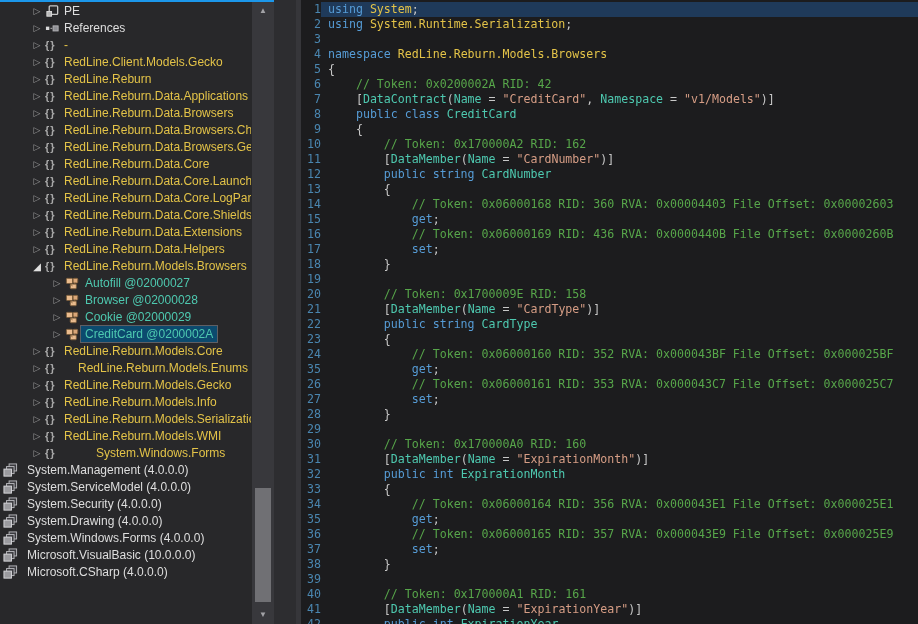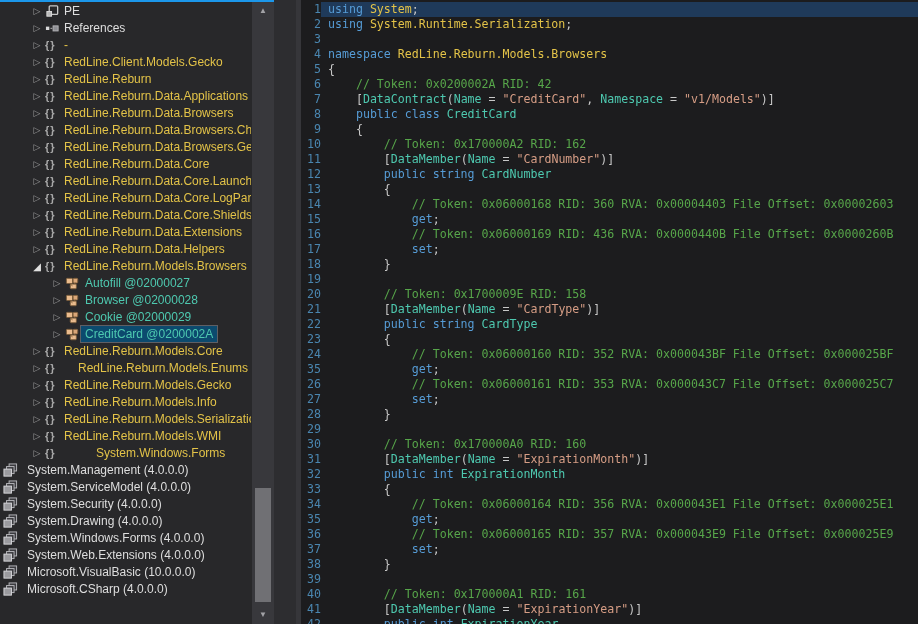--- a/index.html
+++ b/index.html
@@ -269,30 +269,20 @@
         </div>
         <div class="row">
           <span class="ic" style="left: 3px;">
             <svg width="15" height="15" viewBox="0 0 16 16">
               <rect x="6.5" y="1" width="8" height="7.5" fill="#3c3c40" stroke="#b9b9bd" stroke-width="1"></rect>
               <rect x="3.8" y="3.8" width="8" height="7.5" fill="#3c3c40" stroke="#b9b9bd" stroke-width="1"></rect>
               <rect x="1" y="6.5" width="8" height="7.5" fill="#9b9b9f" stroke="#d8d8dc" stroke-width="1"></rect>
             </svg>
           </span>
           <span class="lbl plain" style="left: 27px;">System.Windows.Forms (4.0.0.0)</span>
-        </div>
-        <div class="row">
-          <span class="ic" style="left: 3px;">
-            <svg width="15" height="15" viewBox="0 0 16 16">
-              <rect x="6.5" y="1" width="8" height="7.5" fill="#3c3c40" stroke="#b9b9bd" stroke-width="1"></rect>
-              <rect x="3.8" y="3.8" width="8" height="7.5" fill="#3c3c40" stroke="#b9b9bd" stroke-width="1"></rect>
-              <rect x="1" y="6.5" width="8" height="7.5" fill="#9b9b9f" stroke="#d8d8dc" stroke-width="1"></rect>
-            </svg>
-          </span>
-          <span class="lbl plain" style="left: 27px;">System.Web.Extensions (4.0.0.0)</span>
         </div>
         <div class="row">
           <span class="ic" style="left: 3px;">
             <svg width="15" height="15" viewBox="0 0 16 16">
               <rect x="6.5" y="1" width="8" height="7.5" fill="#3c3c40" stroke="#b9b9bd" stroke-width="1"></rect>
               <rect x="3.8" y="3.8" width="8" height="7.5" fill="#3c3c40" stroke="#b9b9bd" stroke-width="1"></rect>
               <rect x="1" y="6.5" width="8" height="7.5" fill="#9b9b9f" stroke="#d8d8dc" stroke-width="1"></rect>
             </svg>
           </span>
           <span class="lbl plain" style="left: 27px;">Microsoft.VisualBasic (10.0.0.0)</span>

